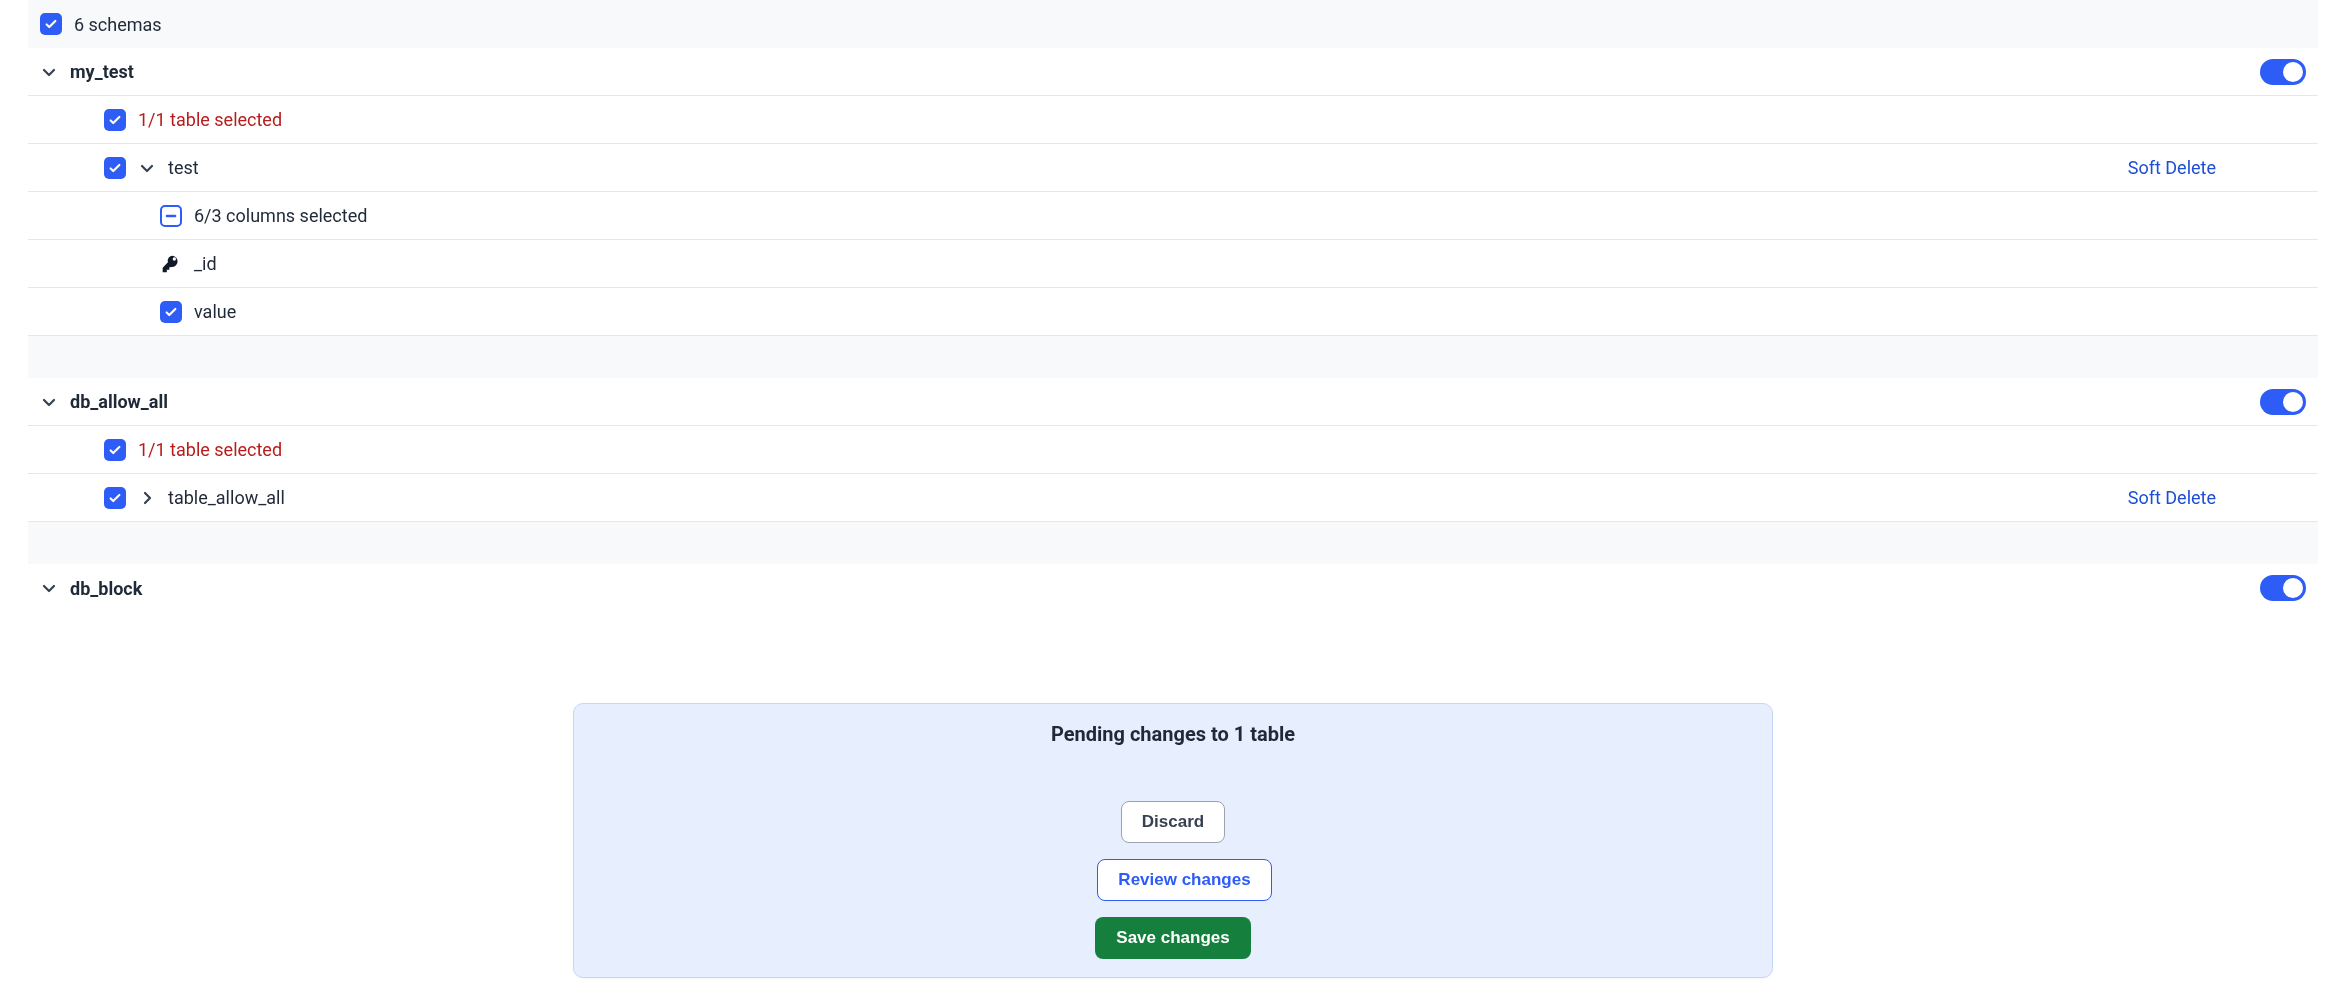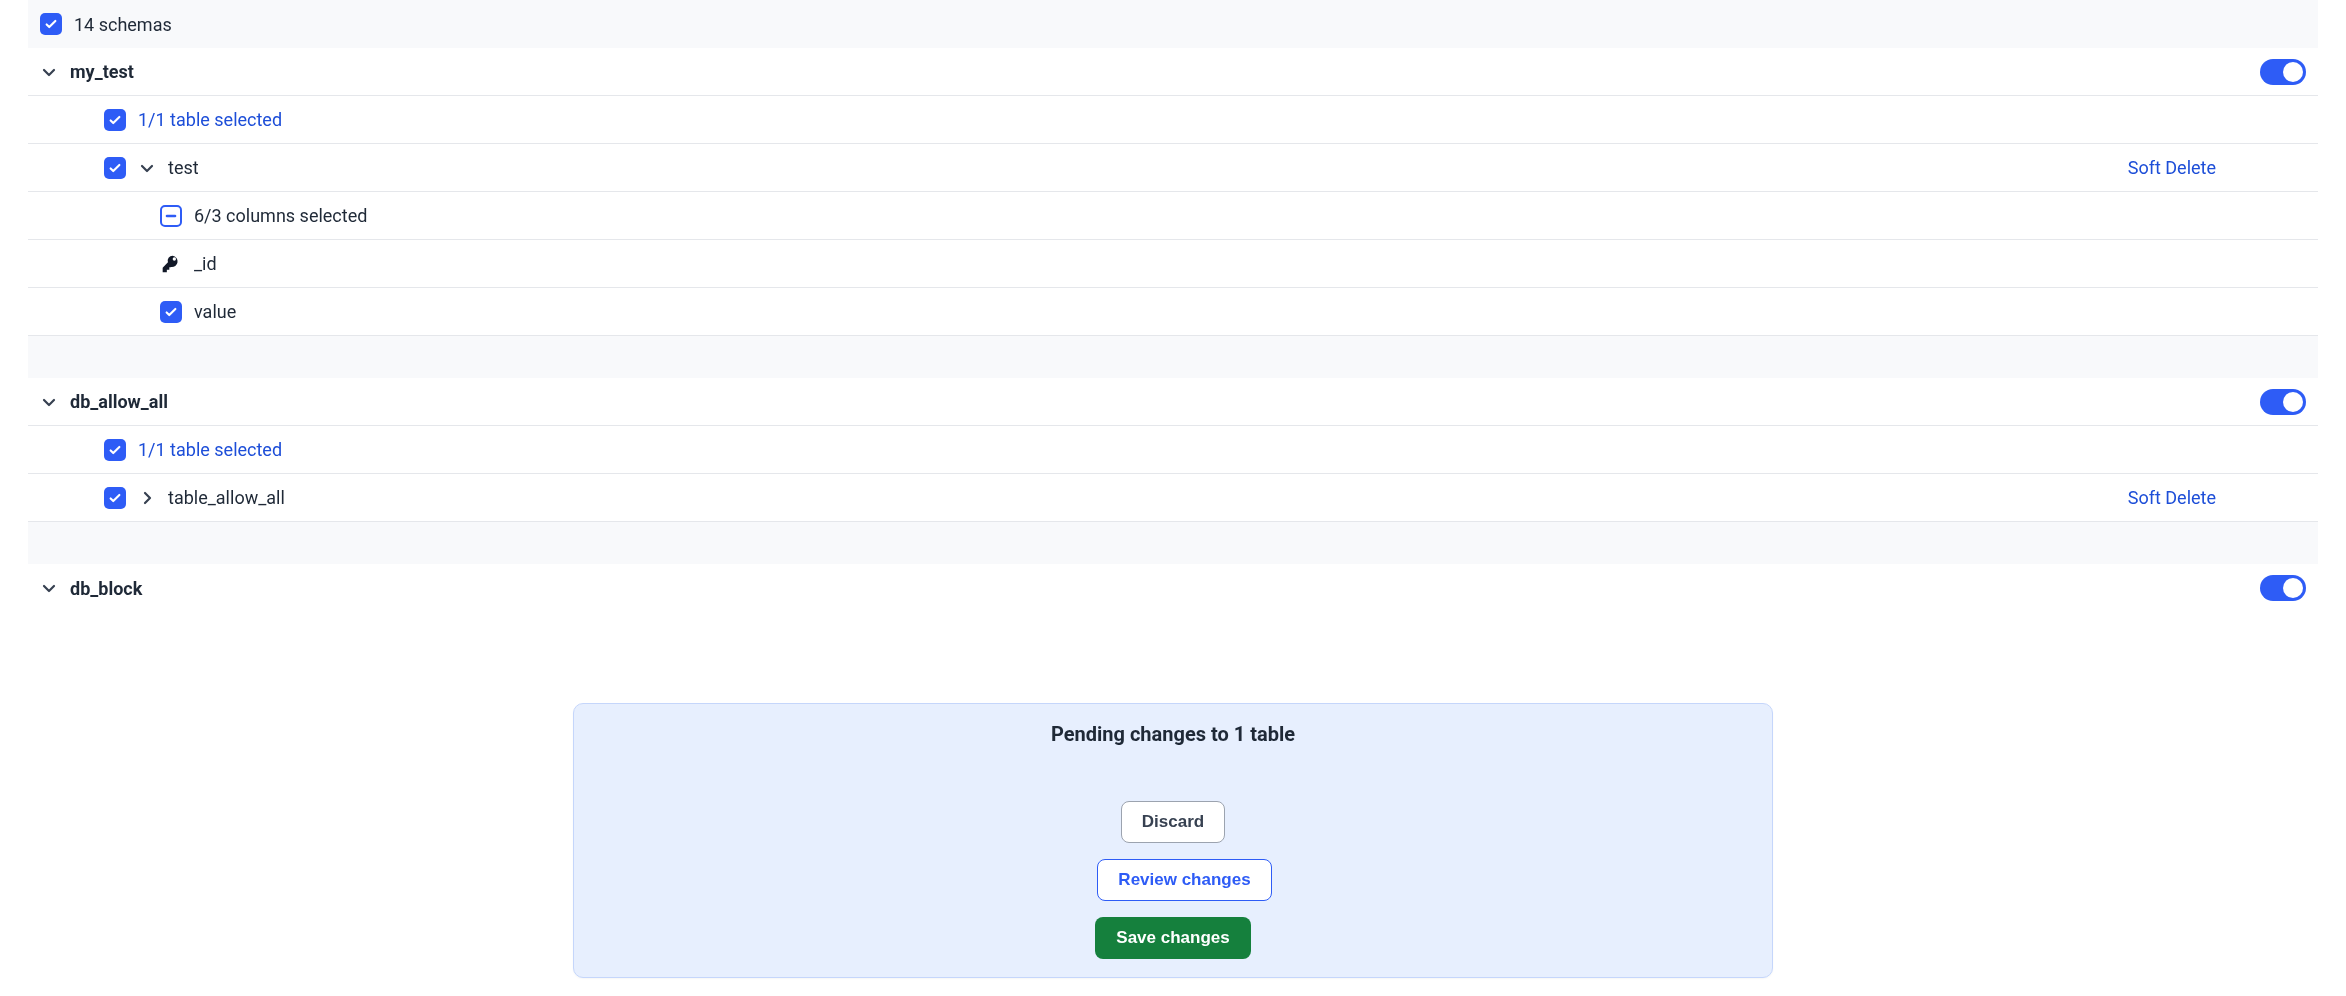--- a/index.html
+++ b/index.html
@@ -51,21 +51,21 @@
   .cbox svg { width: 14px; height: 14px; }
   .cbox.indet svg { width: 12px; height: 12px; }
   .chev {
     width: 18px; height: 18px;
     flex-shrink: 0;
     display: inline-flex; align-items: center; justify-content: center;
     cursor: pointer;
   }
   .chev svg { width: 16px; height: 16px; stroke: #374151; stroke-width: 2.2; fill: none; stroke-linecap: round; stroke-linejoin: round; }
   .label { flex: 1; }
-  .muted { color: #1d4ed8; }
+  .muted { color: #b91c1c; }
   .right-text { margin-left: auto; padding-right: 90px; color: #1d4ed8; }
   .toggle {
     width: 46px; height: 26px; border-radius: 13px;
     background: #2e5cf6; position: relative; margin-left: auto;
     flex-shrink: 0; cursor: pointer;
   }
   .toggle::after {
     content: ""; position: absolute; right: 3px; top: 3px;
     width: 20px; height: 20px; border-radius: 50%; background: #fff;
   }
@@ -114,21 +114,21 @@
 <body>
 
 <div class="container">
 
   <div class="row header">
     <span class="cbox checked">
       <svg viewBox="0 0 16 16">
           <path d="M3 8.5l3 3 7-7" stroke="#fff" stroke-width="2.4" fill="none" stroke-linecap="round" stroke-linejoin="round"></path>
         </svg>
     </span>
-    <span class="label">14 schemas</span>
+    <span class="label">6 schemas</span>
   </div>
 
   <div class="row schema-head">
     <span class="chev">
       <svg viewBox="0 0 16 16">
           <polyline points="3,6 8,11 13,6"></polyline>
         </svg>
     </span>
     <span class="label">my_test</span>
     <span class="toggle"></span>

